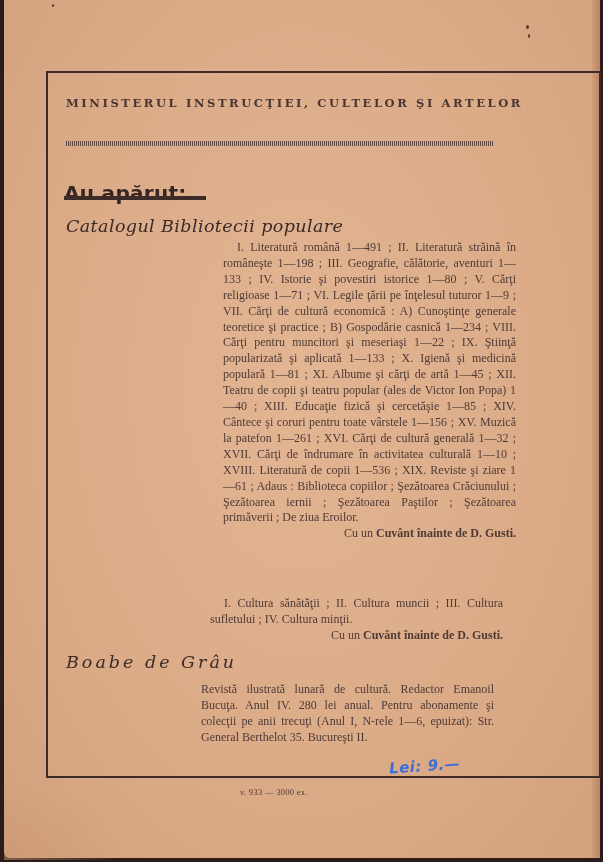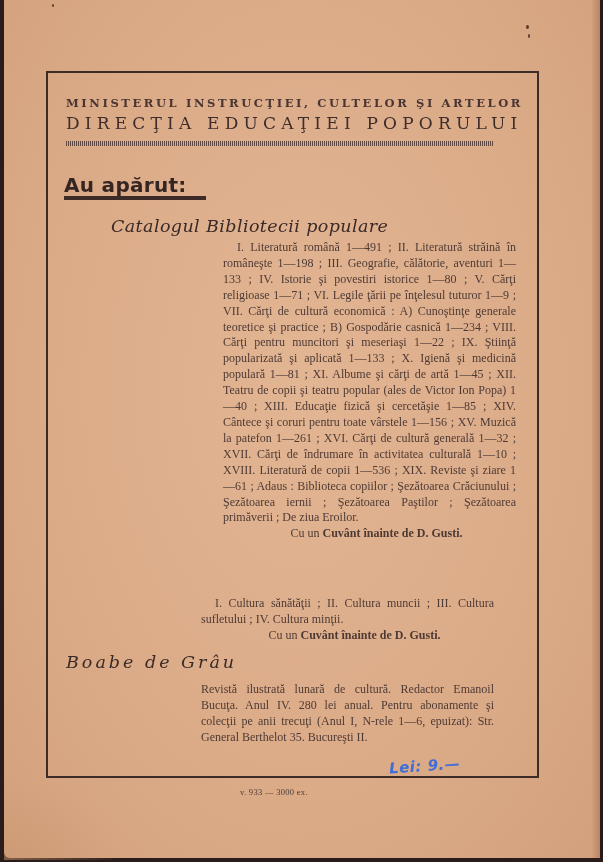--- a/index.html
+++ b/index.html
@@ -37,21 +37,21 @@
       top: 780px;
       width: 120px;
       height: 80px;
       background: radial-gradient(ellipse at 0% 100%, rgba(200,150,110,0.55), rgba(200,150,110,0) 70%);
     }
     .speck { position:absolute; background:#5a3b2c; border-radius:50%; }
     .frame {
       position: absolute;
       left: 42px;
       top: 71px;
-      width: 493px;
+      width: 555px;
       height: 707px;
       border: 2px solid #3d2b27;
       box-sizing: border-box;
     }
     .ministry {
       position: absolute;
       left: 18px;
       top: 23px;
       width: 428px;
       font-family: "DejaVu Serif", serif;
@@ -77,21 +77,21 @@
       left: 18px;
       top: 68px;
       width: 428px;
       height: 5px;
       background: repeating-linear-gradient(to right, #4a3532 0 1px, transparent 1px 2px);
       opacity: 0.85;
     }
     .au-aparut {
       position: absolute;
       left: 16px;
-      top: 100px;
+      top: 108px;
       font-family: "DejaVu Sans", sans-serif;
       font-weight: bold;
       font-size: 20px;
       color: #352624;
       letter-spacing: 0.3px;
     }
     .au-underline {
       position: absolute;
       left: 16px;
       top: 123px;
@@ -101,41 +101,41 @@
     }
     .section-title {
       position: absolute;
       left: 18px;
       font-family: "DejaVu Serif", serif;
       font-style: italic;
       font-size: 17.5px;
       color: #3a2a27;
       white-space: nowrap;
     }
-    .title-catalog { top: 143px; letter-spacing: 0.4px; margin-left: 45px; }
+    .title-catalog { top: 143px; letter-spacing: 0.4px; }
     .title-program { top: 493px; letter-spacing: 0.2px; }
     .title-boabe { top: 579px; letter-spacing: 3px; }
     .body-col {
       position: absolute;
       left: 153px;
       width: 293px;
       font-family: "Liberation Serif", serif;
       font-size: 12px;
       line-height: 15.9px;
       color: #4e3a35;
       text-align: justify;
       text-indent: 14px;
     }
     .col-catalog { top: 167px; margin-left: 22px; }
-    .col-program { top: 523px; }
+    .col-program { top: 523px; margin-left: 9px; }
     .col-boabe { top: 609px; text-indent: 0; }
     .foreword {
       text-indent: 14px;
       display: block;
-      text-align: center;
+      text-align: right;
     }
     .foreword .strong { font-weight: bold; }
     .price-note {
       position: absolute;
       left: 385px;
       top: 757px;
       font-family: "DejaVu Sans", sans-serif;
       font-style: italic;
       font-weight: bold;
       font-size: 15px;
@@ -158,21 +158,20 @@
 
 <div class="page">
   <div class="page-edge-right"></div>
   <div class="stain"></div>
   <div class="speck" style="left:522px;top:25px;width:3px;height:4px;"></div>
   <div class="speck" style="left:524px;top:34px;width:2px;height:4px;"></div>
   <div class="speck" style="left:48px;top:4px;width:2px;height:3px;"></div>
 
   <div class="frame">
     <div class="ministry">MINISTERUL INSTRUCŢIEI, CULTELOR ŞI ARTELOR</div>
-    <div class="directorate">DIRECŢIA EDUCAŢIEI POPORULUI</div>
     <div class="hatch-rule"></div>
 
     <div class="au-aparut">Au apărut:</div>
     <div class="au-underline"></div>
 
     <div class="section-title title-catalog">Catalogul Bibliotecii populare</div>
     <div class="body-col col-catalog">
       <span>I. Literatură română 1—491 ; II. Literatură străină în româneşte 1—198 ; III. Geografie, călătorie, aventuri 1—133 ; IV. Istorie şi povestiri istorice 1—80 ; V. Cărţi religioase 1—71 ; VI. Legile ţării pe înţelesul tuturor 1—9 ; VII. Cărţi de cultură economică : A) Cunoştinţe generale teoretice şi practice ; B) Gospodărie casnică 1—234 ; VIII. Cărţi pentru muncitori şi meseriaşi 1—22 ; IX. Ştiinţă popularizată şi aplicată 1—133 ; X. Igienă şi medicină populară 1—81 ; XI. Albume şi cărţi de artă 1—45 ; XII. Teatru de copii şi teatru popular (ales de Victor Ion Popa) 1—40 ; XIII. Educaţie fizică şi cercetăşie 1—85 ; XIV. Cântece şi coruri pentru toate vârstele 1—156 ; XV. Muzică la patefon 1—261 ; XVI. Cărţi de cultură generală 1—32 ; XVII. Cărţi de îndrumare în activitatea culturală 1—10 ; XVIII. Literatură de copii 1—536 ; XIX. Reviste şi ziare 1—61 ; Adaus : Biblioteca copiilor ; Şezătoarea Crăciunului ; Şezătoarea iernii ; Şezătoarea Paştilor ; Şezătoarea primăverii ; De ziua Eroilor.</span>
       <span class="foreword">
         <span>Cu un</span>

